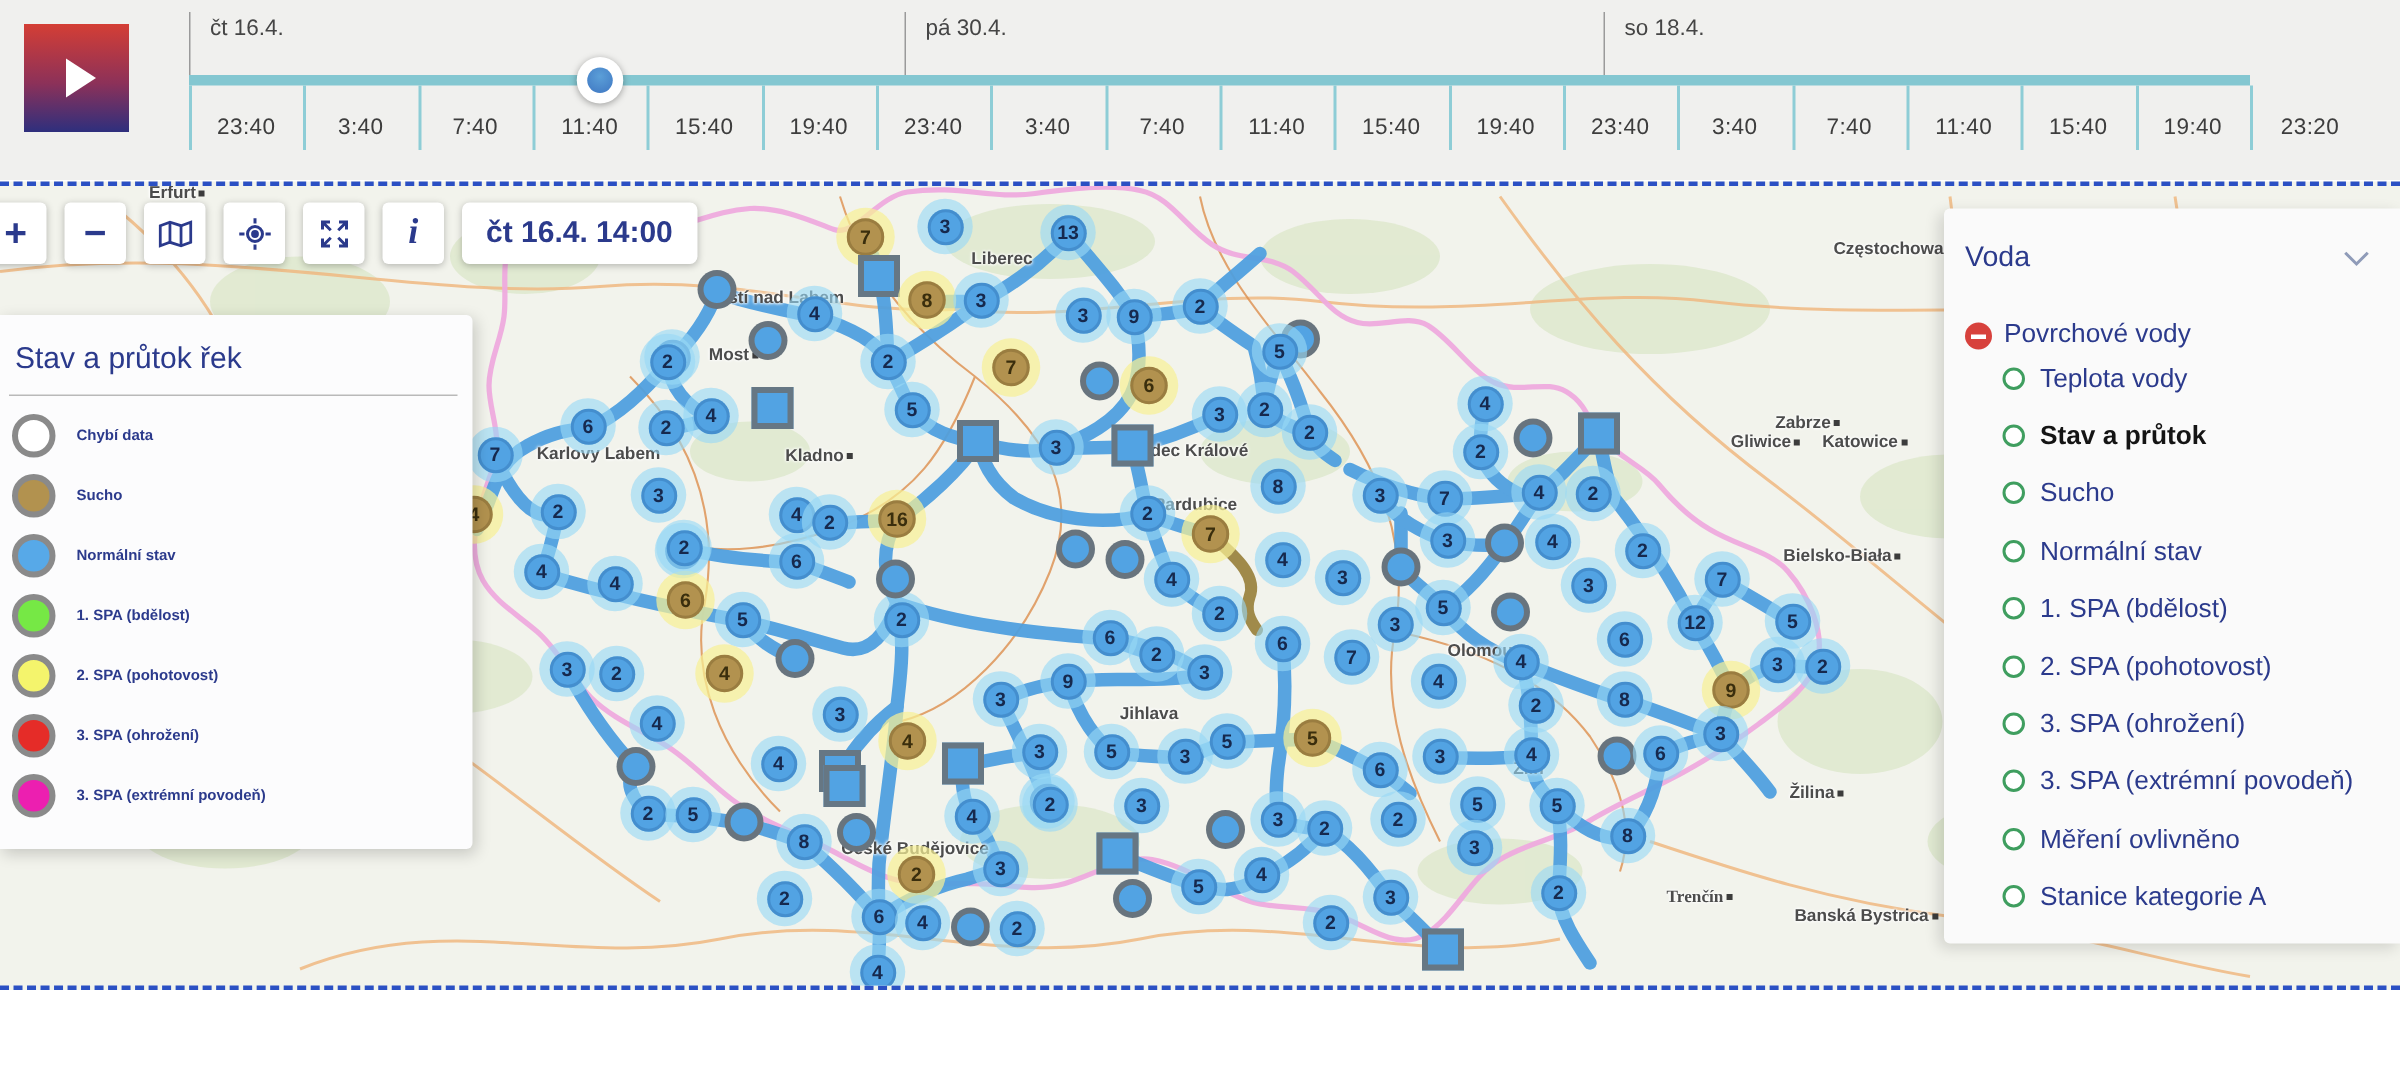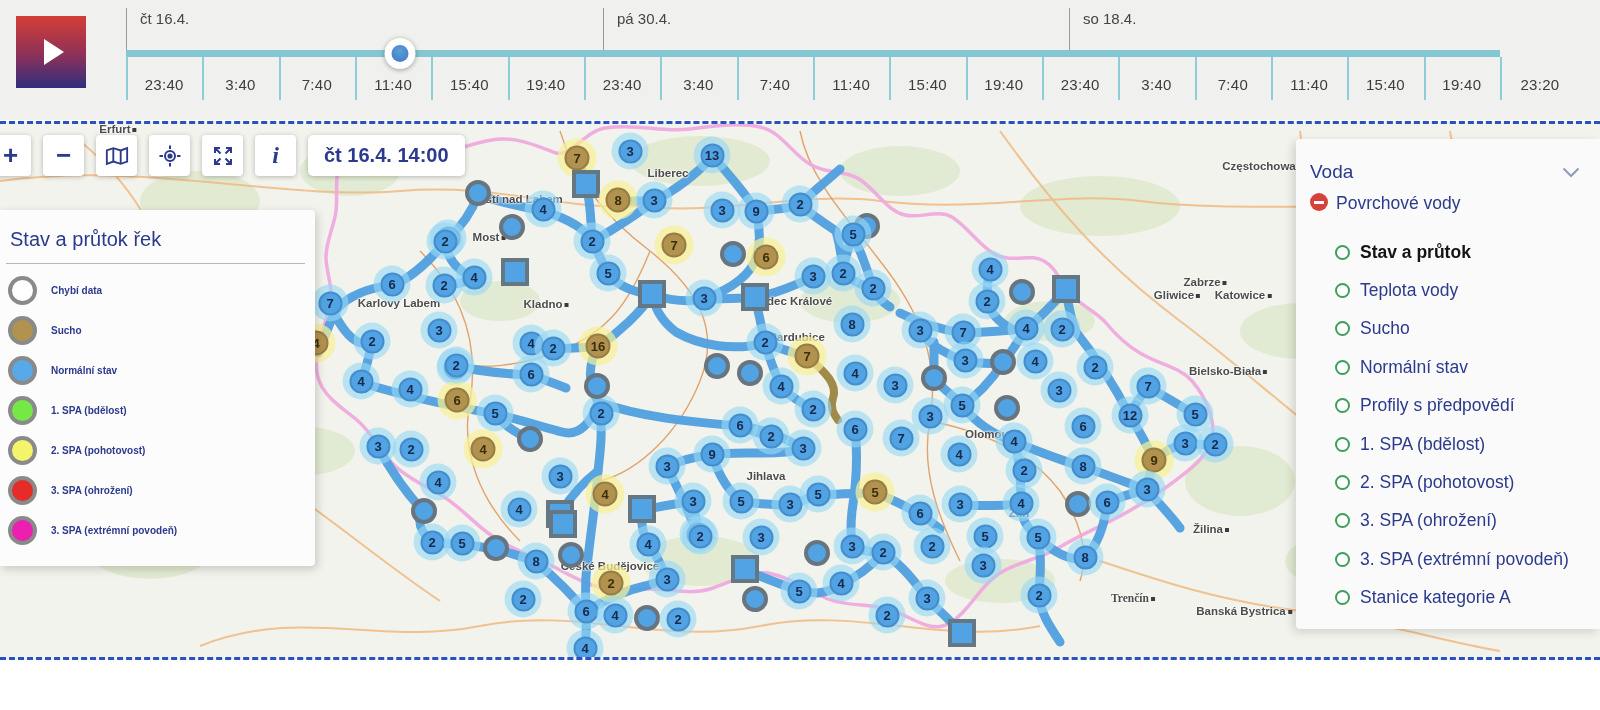--- a/index.html
+++ b/index.html
@@ -58,21 +58,21 @@
   .legend-swatch { width:29px; height:29px; border-radius:50%; border:4px solid #8a8a8a; flex:0 0 auto; margin-left:2px; }
   .legend-label { margin-left:14px; font-size:10px; font-weight:bold; color:#2b3a8c; }
   .legend-row svg { margin-left:2px; }
 
   
   .layers { position:absolute; right:0; top:15px; width:304px; height:490px; background:#fafafa; z-index:5;
     box-shadow:-3px 3px 10px rgba(0,0,0,.14); border-radius:4px 0 0 4px; padding:16px 0 0 14px; overflow:hidden; }
   .layers-head { display:flex; align-items:center; height:34px; }
   .layers-title { font-size:19px; color:#2b3a8c; }
   .layers-chevron { margin-left:auto; margin-right:20px; }
-  .layer-group { display:flex; align-items:flex-start; height:40px; margin-top:4px; cursor:pointer; }
+  .layer-group { display:flex; align-items:flex-end; height:40px; margin-top:4px; cursor:pointer; }
   .minus-ico { width:18px; height:18px; border-radius:50%; background:#d7413c; position:relative; flex:0 0 auto; }
   .minus-ico::after { content:""; position:absolute; left:4px; top:8px; width:10px; height:2.5px; background:#fff; }
   .layer-group span.lbl { margin-left:8px; font-size:17.5px; color:#2b3a8c; }
   .layer-item { display:flex; align-items:center; height:38.4px; padding-left:25px; cursor:pointer; }
   .ring { width:15px; height:15px; border-radius:50%; border:2.5px solid #3f9e5f; background:#fff; flex:0 0 auto; }
   .layer-item span.lbl { margin-left:10px; font-size:17.5px; color:#2b3a8c; white-space:nowrap; }
   .layer-item.active span.lbl { color:#141414; font-weight:bold; }
 </style>
 </head>
 <body>
@@ -950,55 +950,55 @@
       <span class="layers-title">Voda</span>
       <svg class="layers-chevron" width="18" height="11" viewBox="0 0 18 11">
         <path d="M1.5 1.5 L9 9 L16.5 1.5" stroke="#8f9bb8" stroke-width="2" fill="none"></path>
       </svg>
     </div>
     <div class="layer-group">
       <span class="minus-ico"></span>
       <span class="lbl">Povrchové vody</span>
     </div>
     <div id="layer-items">
+        <div class="layer-item">
+          <span class="ring"></span>
+          <span class="lbl">Teplota vody</span>
+        </div>
         <div class="layer-item active">
           <span class="ring"></span>
           <span class="lbl">Stav a průtok</span>
         </div>
         <div class="layer-item">
           <span class="ring"></span>
-          <span class="lbl">Teplota vody</span>
-        </div>
-        <div class="layer-item">
-          <span class="ring"></span>
           <span class="lbl">Sucho</span>
         </div>
         <div class="layer-item">
           <span class="ring"></span>
           <span class="lbl">Normální stav</span>
         </div>
         <div class="layer-item">
           <span class="ring"></span>
-          <span class="lbl">Profily s předpovědí</span>
-        </div>
-        <div class="layer-item">
-          <span class="ring"></span>
           <span class="lbl">1. SPA (bdělost)</span>
         </div>
         <div class="layer-item">
           <span class="ring"></span>
           <span class="lbl">2. SPA (pohotovost)</span>
         </div>
         <div class="layer-item">
           <span class="ring"></span>
           <span class="lbl">3. SPA (ohrožení)</span>
         </div>
         <div class="layer-item">
           <span class="ring"></span>
           <span class="lbl">3. SPA (extrémní povodeň)</span>
         </div>
         <div class="layer-item">
           <span class="ring"></span>
+          <span class="lbl">Měření ovlivněno</span>
+        </div>
+        <div class="layer-item">
+          <span class="ring"></span>
           <span class="lbl">Stanice kategorie A</span>
         </div>
       </div>
   </div>
 </div>
 
 </body></html>

